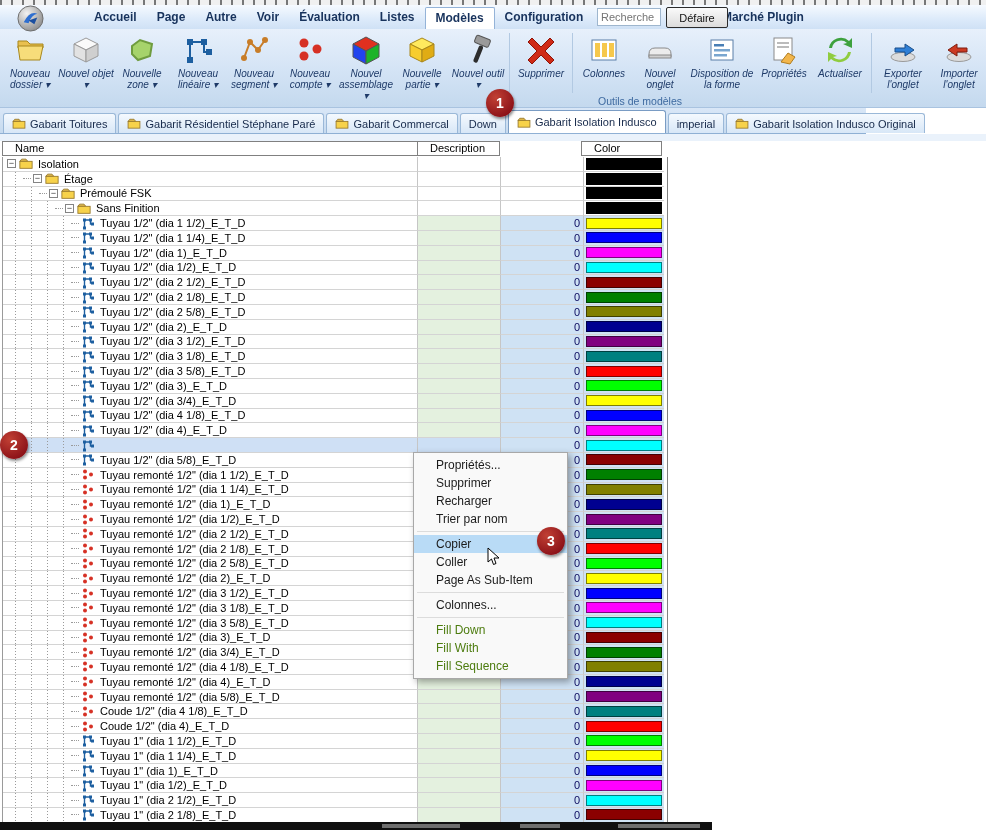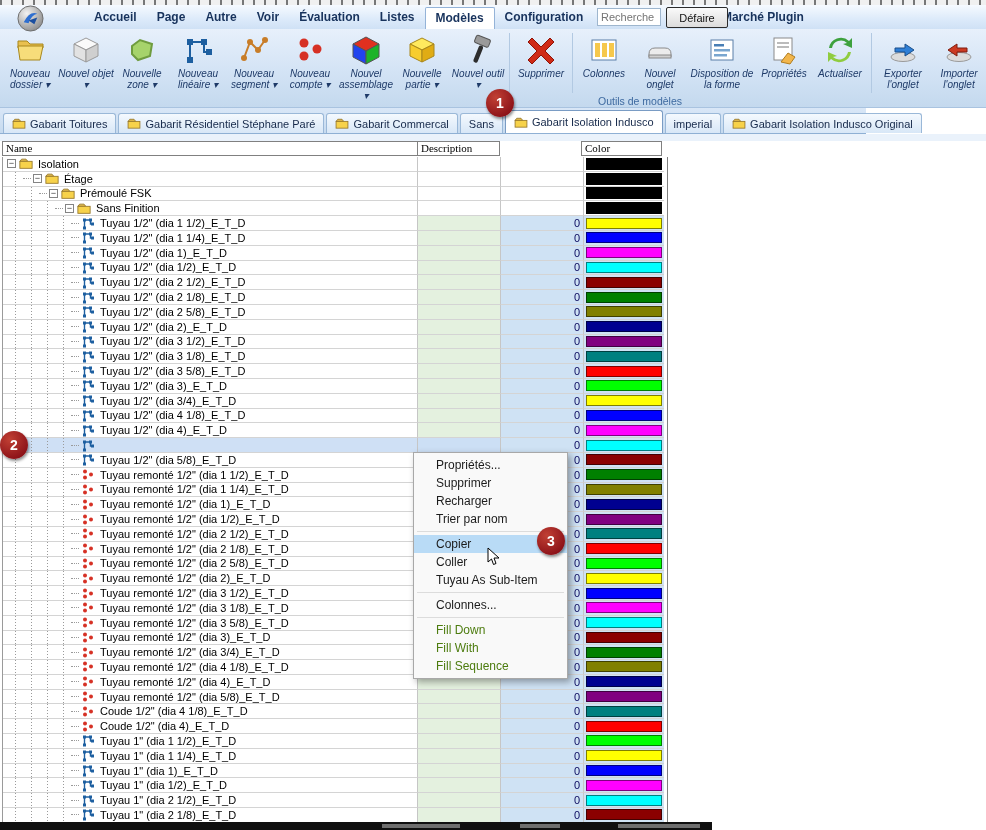--- a/index.html
+++ b/index.html
@@ -44,21 +44,21 @@
     background:linear-gradient(#f4f9fe,#d8e7f7);border:1px solid #9ab8d8;border-bottom:none;
     border-radius:3px 3px 0 0;margin-right:2px;white-space:nowrap;cursor:default;}
   .tab.active{background:#fff;height:22px;border-color:#7a9cc4;}
   .tab .ticon{width:14px;height:11px;}
   .gap-strip{left:0;top:134px;width:986px;height:7px;background:#eaf2fb;}
 
   
   .table{left:2px;top:141px;width:668px;}
   .thead{display:flex;height:15px;}
   .th{box-sizing:border-box;border:1px solid #808080;background:#fff;font-size:11px;color:#000;
-    padding:0 3px;line-height:13px;overflow:hidden;font-family:Liberation Serif, serif;}
+    padding:0 12px;line-height:13px;overflow:hidden;}
   .th+.th{margin-left:-1px;}
   .c0{width:416px;} .c1{width:83px;} .c2{width:83px;margin-top:44px;} .c3{width:81px;}
   .rows{position:absolute;left:0;top:16px;width:664px;height:665px;overflow:hidden;
     border-left:1px solid #9a9a9a;border-right:1px solid #808080;}
   .row{display:flex;height:14.8px;box-sizing:border-box;}
   .cell{box-sizing:border-box;border-right:1px solid #c6c6c6;border-bottom:1px solid #d4d4d4;
     overflow:hidden;display:flex;align-items:center;}
   .cell.name{width:415px;background:#fff;font-size:11px;color:#000;white-space:nowrap;}
   .cell.desc{width:83px;}
   .cell.price{width:83px;font-size:11px;color:#0b0b60;justify-content:flex-end;padding-right:3px;}
@@ -298,21 +298,21 @@
         <span>Gabarit Résidentiel Stéphane Paré</span>
       </div>
       <div class="tab">
         <span class="ticon"><svg viewBox="0 0 16 13" width="100%" height="100%">
             <path d="M1 4 l2-2.5 h5 l2 2.5z" fill="#e9c04f" stroke="#96772a"></path>
             <rect x="1" y="4" width="14" height="8" fill="#f7d24a" stroke="#96772a"></rect>
           </svg></span>
         <span>Gabarit Commercal</span>
       </div>
       <div class="tab">
-        <span>Sans</span>
+        <span>Down</span>
       </div>
       <div class="tab active">
         <span class="ticon"><svg viewBox="0 0 16 13" width="100%" height="100%">
             <path d="M1 4 l2-2.5 h5 l2 2.5z" fill="#e9c04f" stroke="#96772a"></path>
             <rect x="1" y="4" width="14" height="8" fill="#f7d24a" stroke="#96772a"></rect>
           </svg></span>
         <span>Gabarit Isolation Indusco</span>
       </div>
       <div class="tab">
         <span>imperial</span>
@@ -1319,21 +1319,21 @@
   </div>
 
   <div class="abs ctx" id="ctxmenu">
       <div class="ctx-item">Propriétés...</div>
       <div class="ctx-item">Supprimer</div>
       <div class="ctx-item">Recharger</div>
       <div class="ctx-item">Trier par nom</div>
       <div class="ctx-sep"></div>
       <div class="ctx-item hl">Copier</div>
       <div class="ctx-item">Coller</div>
-      <div class="ctx-item">Tuyau As Sub-Item</div>
+      <div class="ctx-item">Page As Sub-Item</div>
       <div class="ctx-sep"></div>
       <div class="ctx-item">Colonnes...</div>
       <div class="ctx-sep"></div>
       <div class="ctx-item dis">Fill Down</div>
       <div class="ctx-item dis">Fill With</div>
       <div class="ctx-item dis">Fill Sequence</div>
     </div>
 
   <div class="abs cursor">
     <svg viewBox="0 0 14 20" width="14" height="20">

